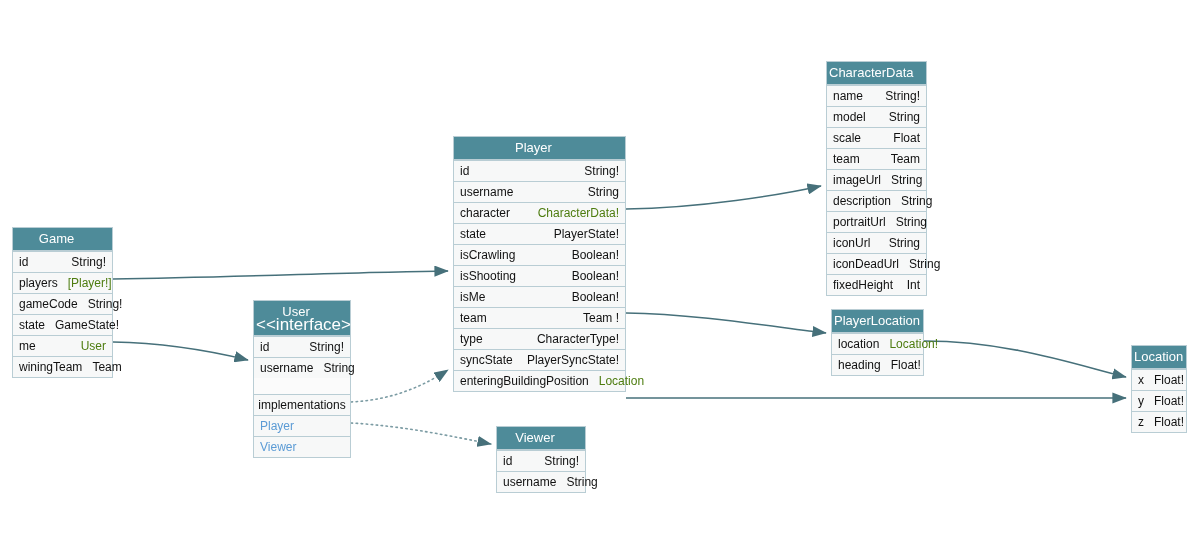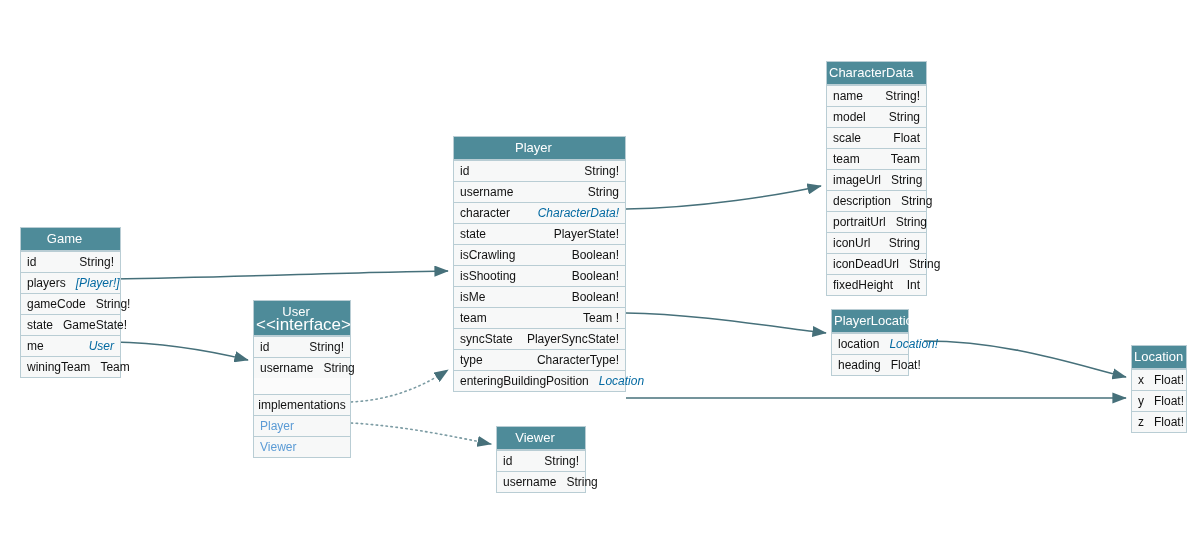--- a/index.html
+++ b/index.html
@@ -46,21 +46,21 @@
     color:#111111;
     padding:0 6px;
     height:21px;
     white-space:nowrap;
   }
   .row:first-of-type{border-top:none;}
   .row .fname{text-align:left;}
   .row .ftype{text-align:right;margin-left:10px;}
   .row.center{justify-content:center;margin-top:16px;}
   .row.center .fname{margin:0 auto;}
-  .link{color:#0369a1;font-style:italic;}
+  .link{color:#4d7c0f;}
   .row.implrow .fname{color:#5b9bd5;}
 </style>
 </head>
 <body>
 
 <div id="canvas">
   <svg class="edges" viewBox="0 0 1200 547">
     <defs>
       <marker id="arw" markerWidth="9" markerHeight="7" refX="8.5" refY="3.5" orient="auto">
         <path d="M0,0 L9,3.5 L0,7 z" fill="#46707a"></path>
@@ -79,21 +79,21 @@
     <path d="M351,423 C405,426 455,437 491,444" fill="none" stroke="#7b9ba3" stroke-width="1.6" stroke-dasharray="1.5,3.5" stroke-linecap="round" marker-end="url(#arwd)"></path>
 
     <path d="M626,209 C700,208 780,195 821,186" fill="none" stroke="#46707a" stroke-width="1.6" marker-end="url(#arw)"></path>
 
     <path d="M626,313 C700,314 780,328 826,333" fill="none" stroke="#46707a" stroke-width="1.6" marker-end="url(#arw)"></path>
 
     <path d="M626,398 C800,398 1000,398 1126,398" fill="none" stroke="#46707a" stroke-width="1.6" marker-end="url(#arw)"></path>
 
     <path d="M924,341 C1010,341 1080,366 1126,377" fill="none" stroke="#46707a" stroke-width="1.6" marker-end="url(#arw)"></path>
   </svg>
-<div class="entity" style="left: 12px; top: 227px; width: 101px; margin-left: 8px;">
+<div class="entity" style="left: 12px; top: 227px; width: 101px;">
       <div class="ehead"><span>Game</span></div>
       <div class="row">
         <span class="fname">id</span>
         <span class="ftype">String!</span>
       </div>
       <div class="row">
         <span class="fname">players</span>
         <span class="ftype link">[Player!]</span>
       </div>
       <div class="row">
@@ -161,28 +161,28 @@
       </div>
       <div class="row">
         <span class="fname">isMe</span>
         <span class="ftype">Boolean!</span>
       </div>
       <div class="row">
         <span class="fname">team</span>
         <span class="ftype">Team !</span>
       </div>
       <div class="row">
+        <span class="fname">type</span>
+        <span class="ftype">CharacterType!</span>
+      </div>
+      <div class="row">
         <span class="fname">syncState</span>
         <span class="ftype">PlayerSyncState!</span>
       </div>
       <div class="row">
-        <span class="fname">type</span>
-        <span class="ftype">CharacterType!</span>
-      </div>
-      <div class="row">
         <span class="fname">enteringBuildingPosition</span>
         <span class="ftype link">Location</span>
       </div>
     </div>
     <div class="entity" style="left: 496px; top: 426px; width: 90px;">
       <div class="ehead"><span>Viewer</span></div>
       <div class="row">
         <span class="fname">id</span>
         <span class="ftype">String!</span>
       </div>
@@ -227,21 +227,21 @@
       </div>
       <div class="row">
         <span class="fname">iconDeadUrl</span>
         <span class="ftype">String</span>
       </div>
       <div class="row">
         <span class="fname">fixedHeight</span>
         <span class="ftype">Int</span>
       </div>
     </div>
-    <div class="entity" style="left: 831px; top: 309px; width: 78px;">
+    <div class="entity" style="left: 831px; top: 309px; width: 93px;">
       <div class="ehead"><span>PlayerLocation</span></div>
       <div class="row">
         <span class="fname">location</span>
         <span class="ftype link">Location!</span>
       </div>
       <div class="row">
         <span class="fname">heading</span>
         <span class="ftype">Float!</span>
       </div>
     </div>

